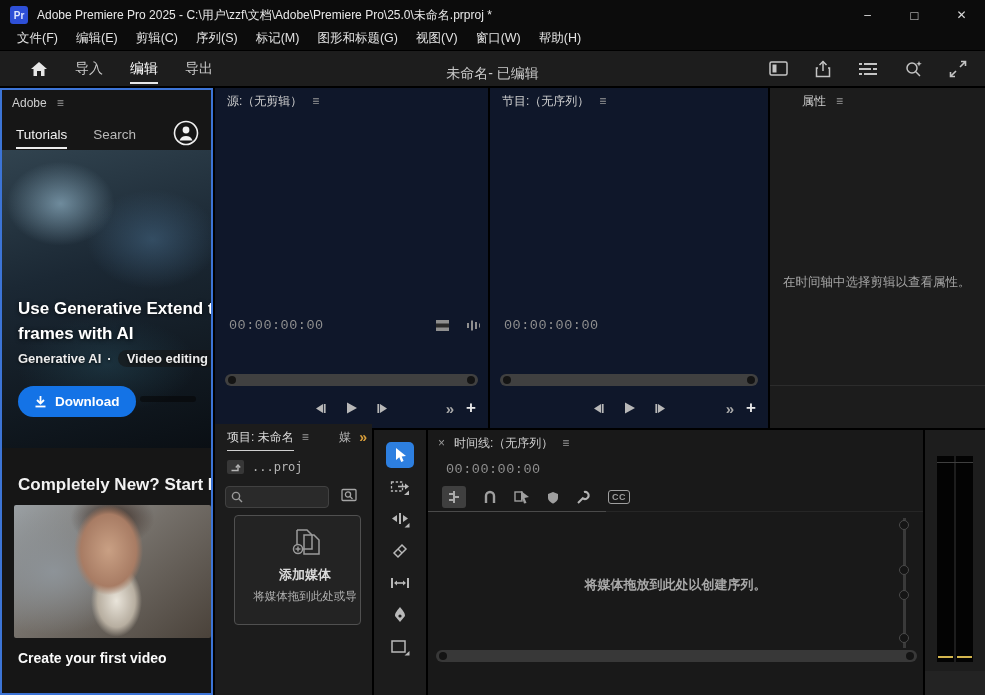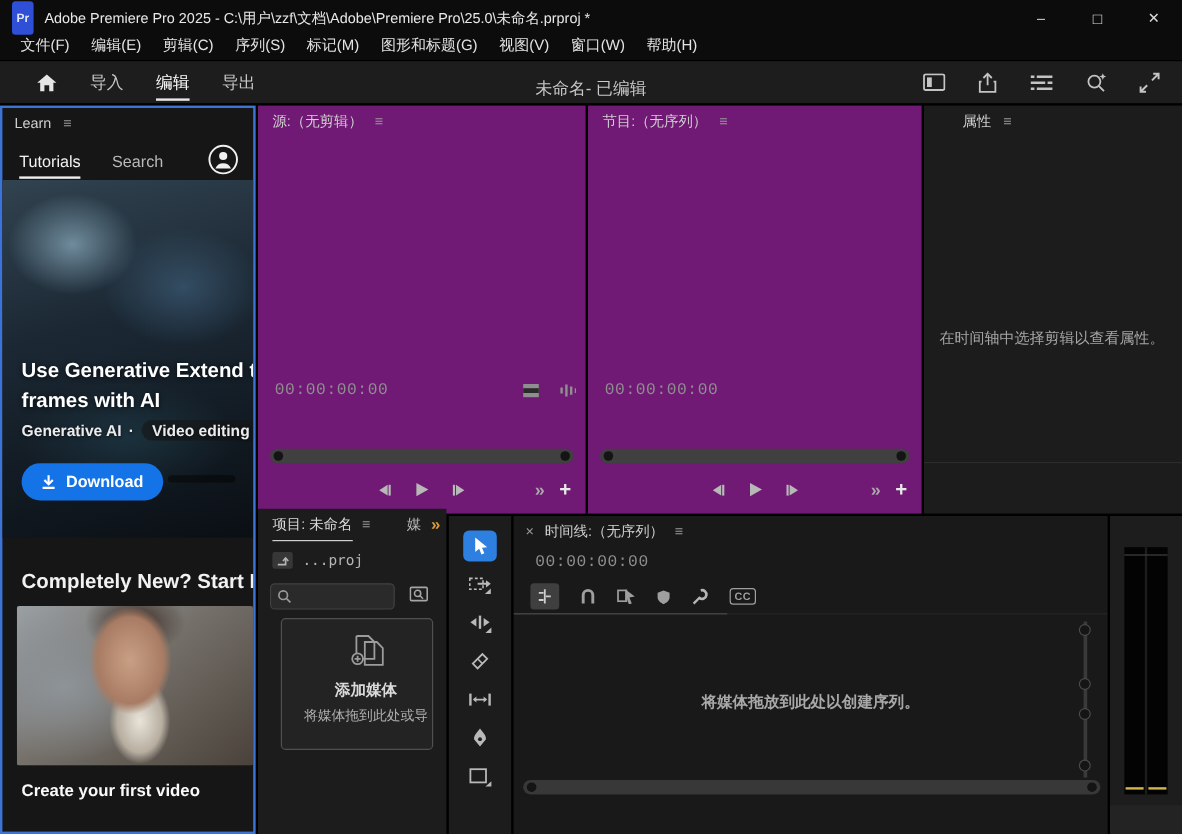--- a/index.html
+++ b/index.html
@@ -4,21 +4,21 @@
 <style>
   * { box-sizing: border-box; margin: 0; padding: 0; }
   html,body { background:#000; }
   #app {
     position: relative; width: 985px; height: 695px; overflow: hidden;
     background:#000; font-family:"Liberation Sans", sans-serif;
     -webkit-font-smoothing: antialiased; color:#c8c8c8;
   }
   
   .titlebar { position:absolute; left:0; top:0; width:985px; height:30px; background:#0c0c0c; display:flex; align-items:center; }
-  .pr-logo { width:18px; height:28px; margin-left:10px; border-radius:3px; background:#2e4fd6; color:#dfe7ff; font-size:10px; font-weight:bold; display:flex; align-items:center; justify-content:center; }
+  .pr-logo { width:18px; height:18px; margin-left:10px; border-radius:3px; background:#2e4fd6; color:#dfe7ff; font-size:10px; font-weight:bold; display:flex; align-items:center; justify-content:center; }
   .title-text { margin-left:9px; font-size:12px; color:#e8e8e8; white-space:nowrap; }
   .win-controls { position:absolute; right:0; top:0; height:30px; display:flex; }
   .win-btn { width:47px; height:30px; display:flex; align-items:center; justify-content:center; color:#dcdcdc; font-size:12px; }
   .win-btn.max { font-size:13px; }
   
   .menubar { position:absolute; left:0; top:30px; width:985px; height:21px; background:#0c0c0c; display:flex; padding-left:8px; border-bottom:1px solid #000; }
   .menu-item { font-size:12.5px; color:#e3e3e3; padding:0 9px; white-space:nowrap; }
   
   .header { position:absolute; left:0; top:51px; width:985px; height:35px; background:#1d1d1d; }
   .header-left { position:absolute; left:30px; top:0; height:35px; display:flex; align-items:center; gap:27px; }
@@ -56,21 +56,21 @@
   .learn-img2 { position:absolute; left:12px; top:415px; width:197px; height:133px; border-radius:2px; cursor:pointer; overflow:hidden;
     background:
       radial-gradient(ellipse 46px 60px at 48% 34%, #c9a084, #a87c64 60%, transparent 75%),
       radial-gradient(ellipse 60px 40px at 50% 10%, #3a2a22, transparent 70%),
       radial-gradient(ellipse 34px 48px at 52% 72%, #e9e4da, #b7aea0 55%, transparent 75%),
       radial-gradient(ellipse 120px 90px at 20% 50%, #8d9398, transparent 70%),
       linear-gradient(140deg, #9aa0a4 0%, #75706a 45%, #4a423a 100%);
   }
   .learn-caption { position:absolute; left:16px; top:560px; font-size:14px; font-weight:bold; color:#fafafa; white-space:nowrap; }
   
-  .monitor { background:#701a75;text-align:center; }
+  .monitor { background:#0f172a;text-align:center; }
   .tc-row { position:absolute; left:0; right:0; top:222px; height:30px; display:flex; align-items:center; padding:0 14px; }
   .timecode { font-family:Liberation Mono, monospace; font-size:13.5px; letter-spacing:.5px; color:#8f8f8f; }
   .tc-icons { margin-left:auto; display:flex; align-items:center; gap:16px; color:#8f8f8f; }
   .scrubber { position:absolute; left:10px; right:10px; top:286px; height:12px; border-radius:6px; background:#404040; }
   .scrub-dot { position:absolute; top:2px; width:8px; height:8px; border-radius:50%; background:#141414; }
   .scrub-dot.l { left:3px; } .scrub-dot.r { right:3px; }
   .transport { position:absolute; left:0; right:0; top:305px; height:30px; }
   .transport-center { position:absolute; left:0; right:0; top:0; height:30px; display:flex; align-items:center; justify-content:center; gap:18px; color:#b8b8b8; }
   .transport-right { position:absolute; right:12px; top:0; height:30px; display:flex; align-items:center; gap:12px; }
   .chevrons { color:#a8a8a8; font-size:15px; font-weight:bold; }
@@ -201,21 +201,21 @@
         <svg width="18" height="18" viewBox="0 0 18 18" fill="none" stroke="#c4c4c4" stroke-width="1.6">
             <path d="M11 7 L16.5 1.5 M12 1.5 H16.5 V6"></path>
             <path d="M7 11 L1.5 16.5 M1.5 12 V16.5 H6"></path>
           </svg>
       </span>
     </div>
   </div>
 
   <div class="panel learn">
     <div class="panel-tab-row" style="padding-left:10px;">
-      <span class="panel-title">Learn</span>
+      <span class="panel-title">Adobe</span>
       <span class="menu-glyph">≡</span>
     </div>
     <div class="learn-tabs">
       <span class="learn-tab active">Tutorials</span>
       <span class="learn-tab">Search</span>
       <span class="profile-icon">
         <svg width="26" height="26" viewBox="0 0 26 26">
             <circle cx="13" cy="13" r="11.5" fill="none" stroke="#f0f0f0" stroke-width="1.6"></circle>
             <circle cx="13" cy="10" r="3.4" fill="#f0f0f0"></circle>
             <path d="M6.5 20.5 a7 7 0 0 1 13 0" fill="#f0f0f0"></path>

